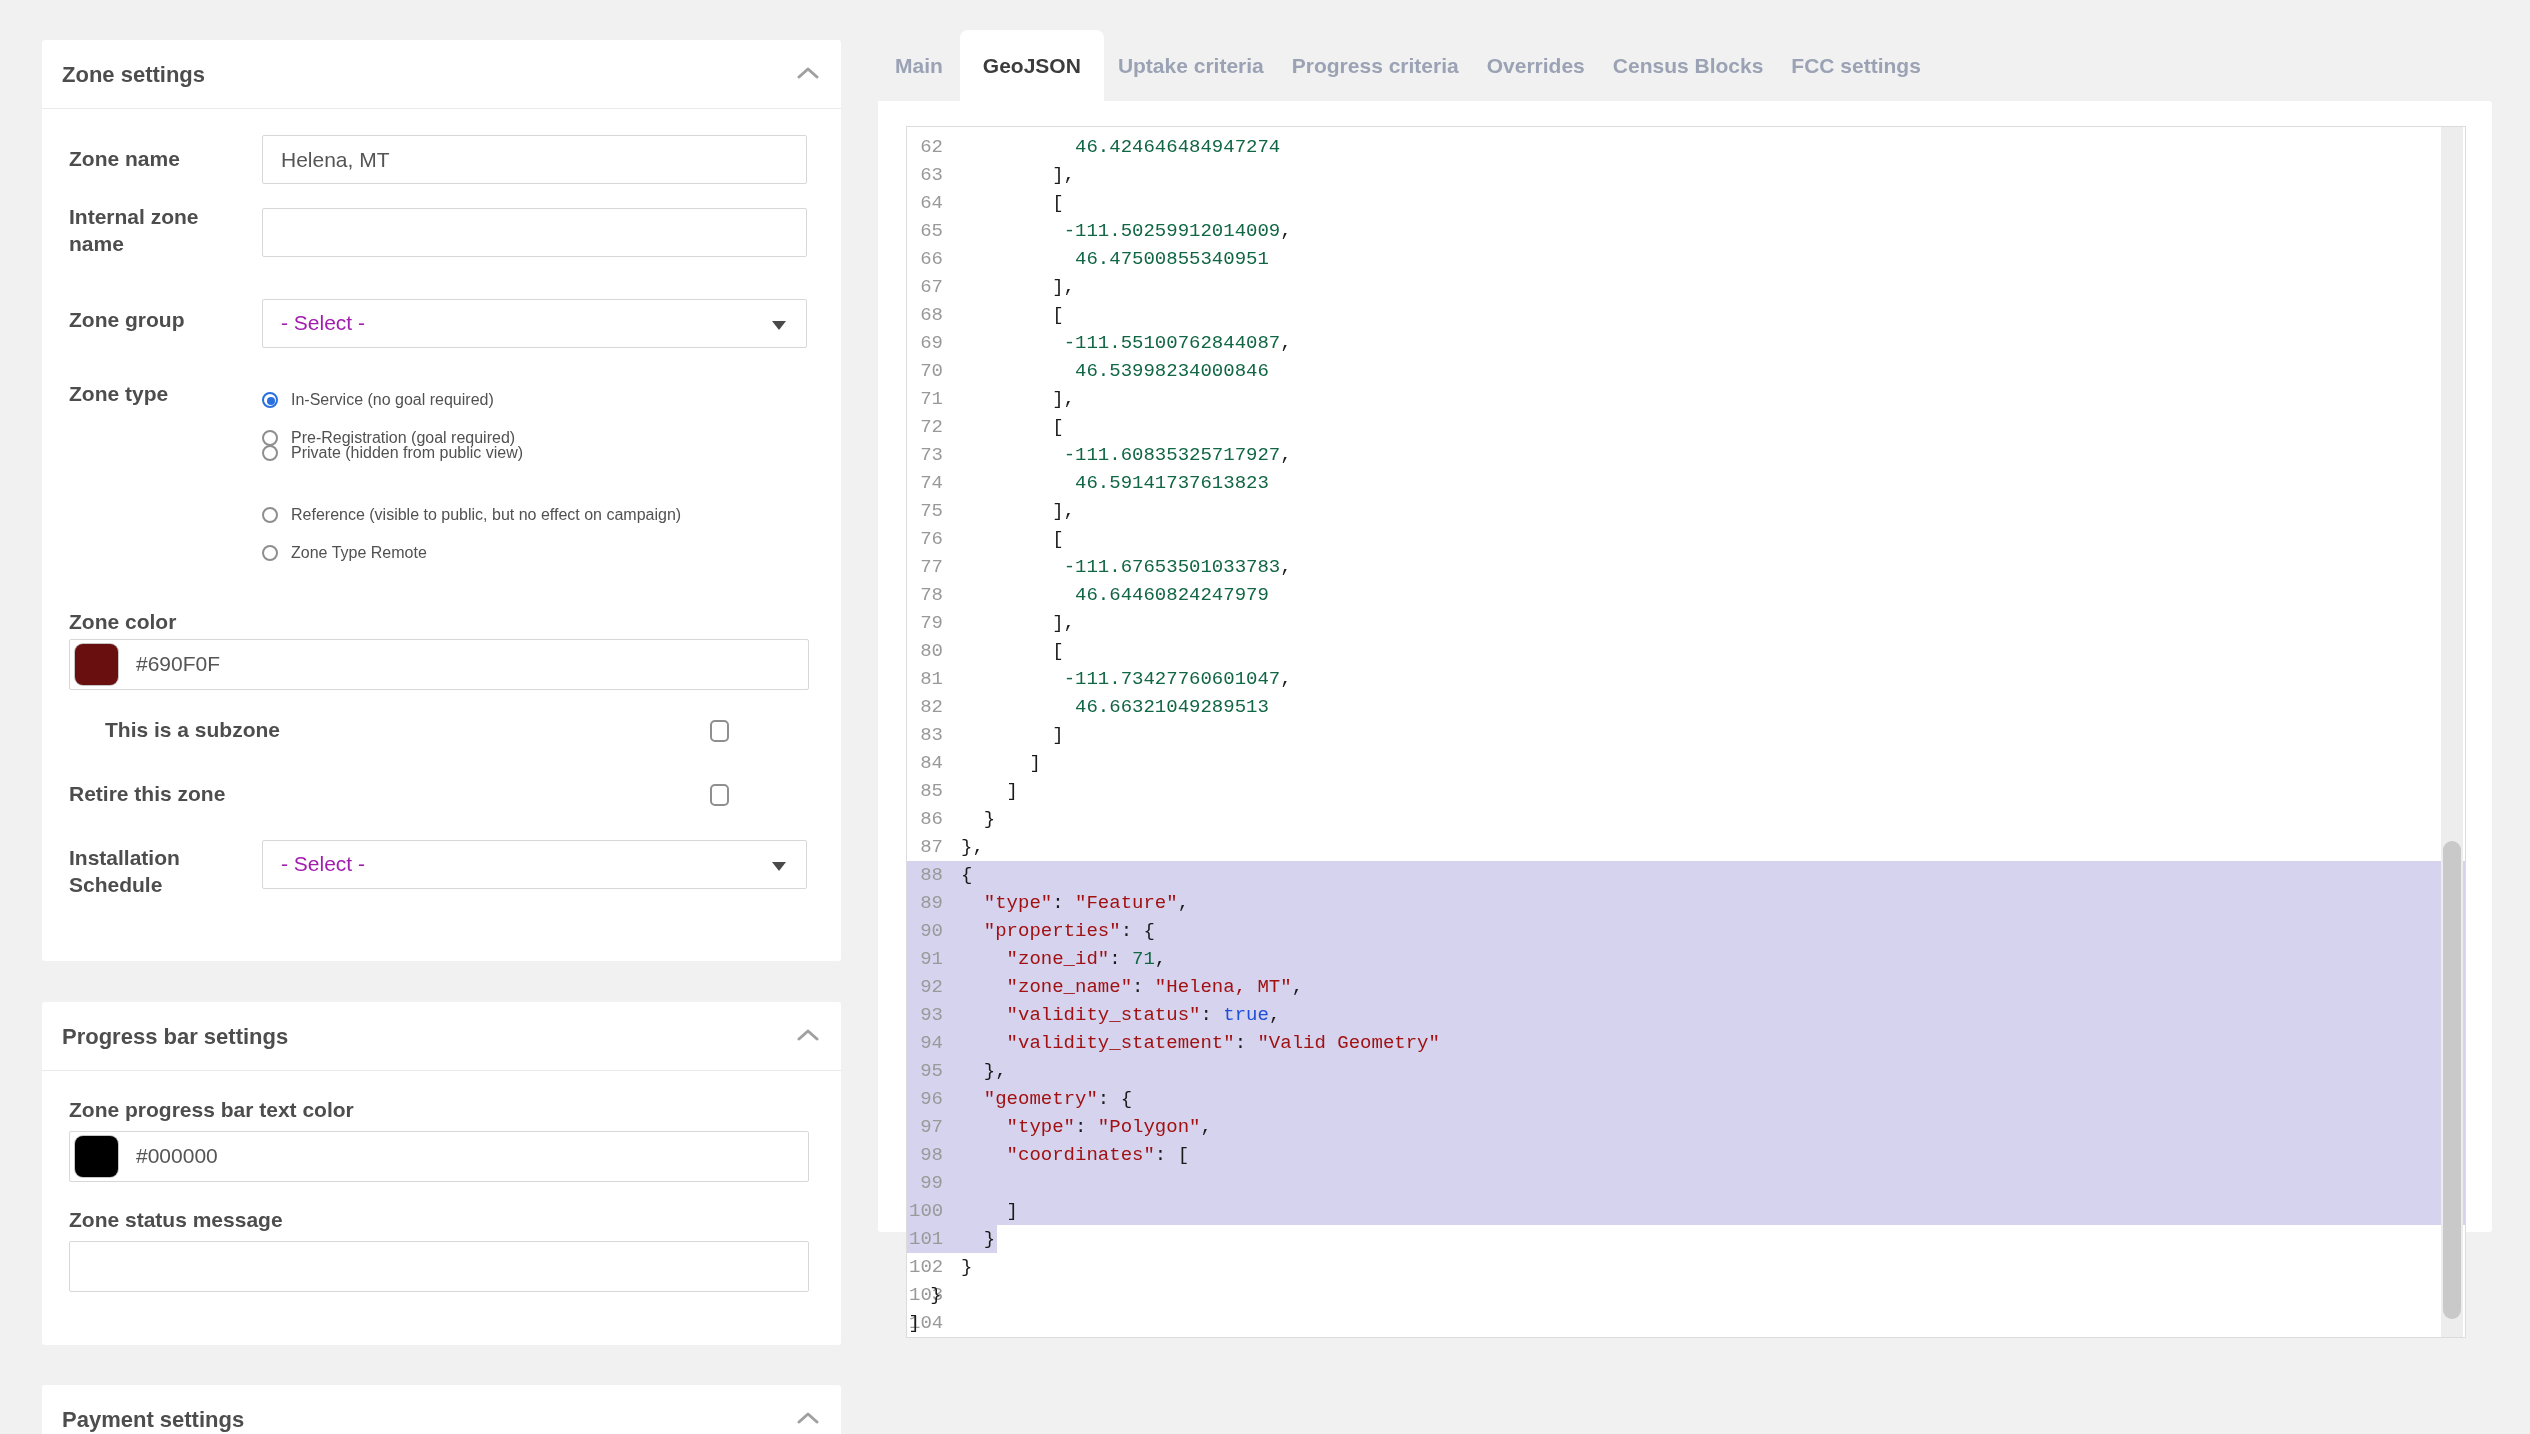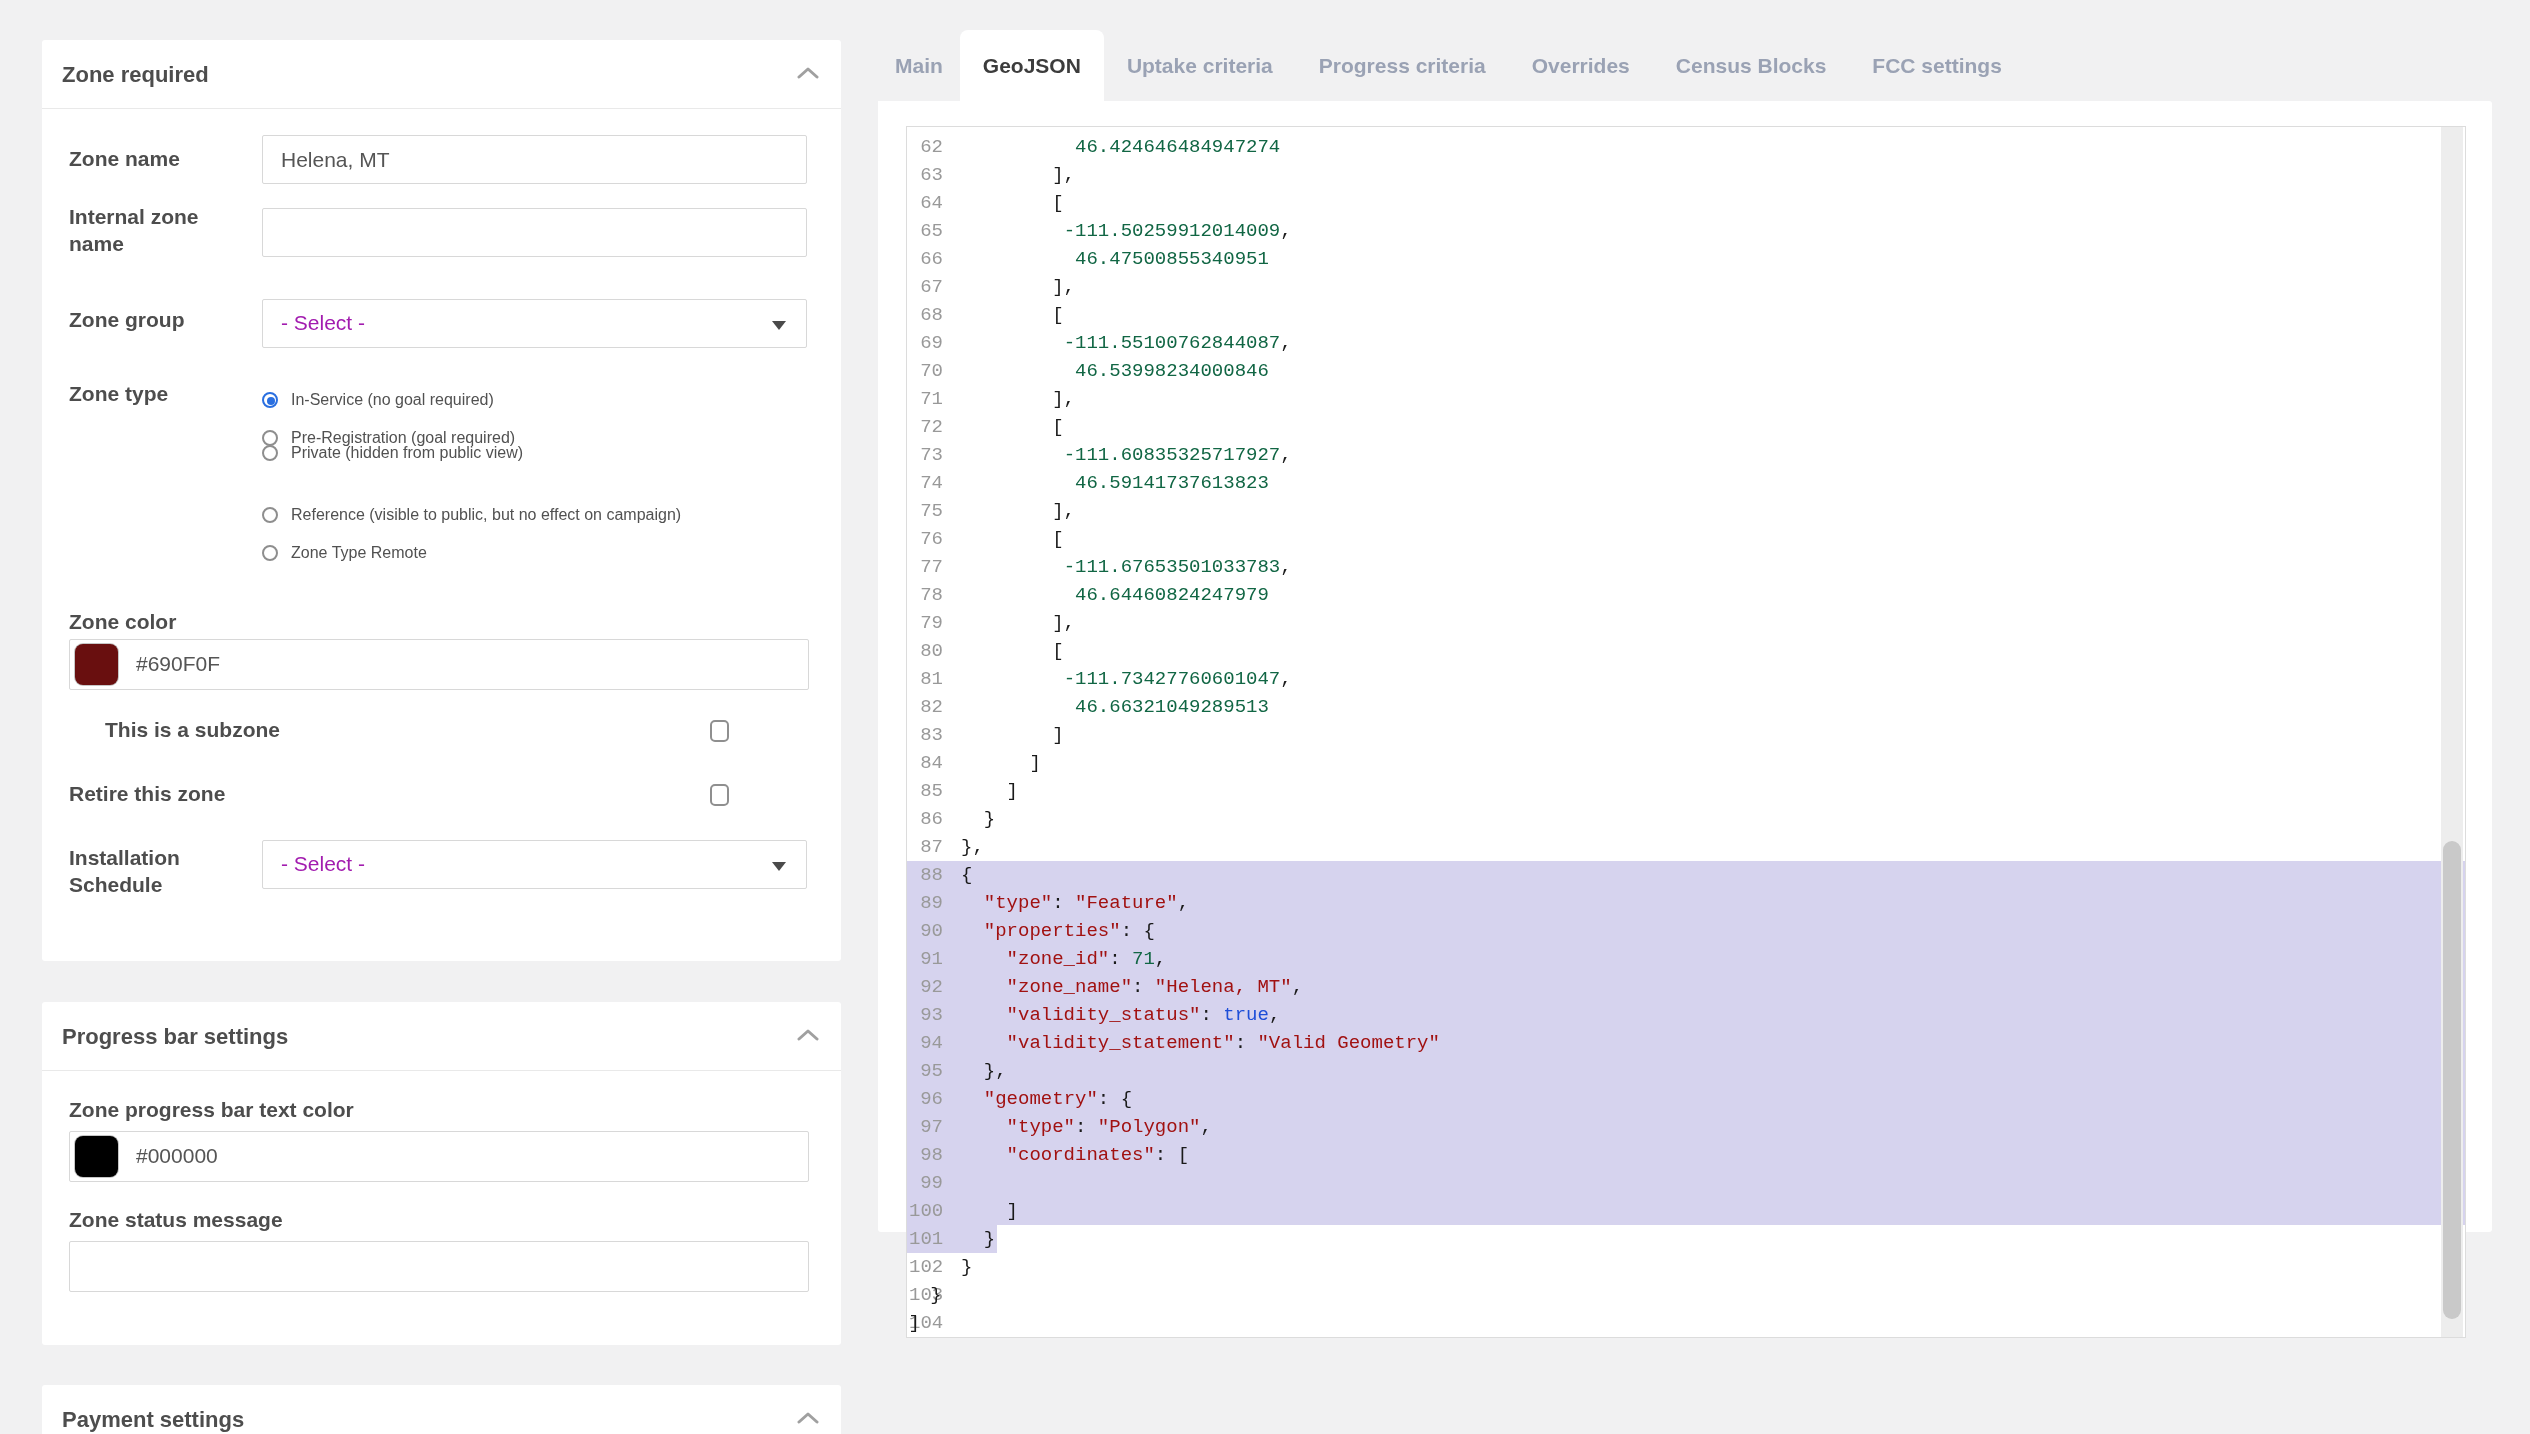--- a/index.html
+++ b/index.html
@@ -36,21 +36,21 @@
 
   .radio-row { position:absolute; left:220px; height:30px; display:flex; align-items:center; cursor:pointer; }
   .radio-circle { width:16px; height:16px; border-radius:50%; border:2px solid #8e8e8e; background:#fff; flex:0 0 auto; }
   .radio-circle.on { border:2px solid #2a6fe0; position:relative; }
   .radio-circle.on::after { content:""; position:absolute; left:3px; top:3px; width:8px; height:8px;
                             border-radius:50%; background:#2a6fe0; }
   .radio-label { margin-left:13px; font-size:16px; color:#515151; white-space:nowrap; }
 
   
   .tabs { position:absolute; left:878px; top:30px; height:71px; display:flex; align-items:stretch; }
-  .tab { display:flex; align-items:center; padding:0 23px; font-size:21px; font-weight:600;
+  .tab { display:flex; align-items:center; padding:0 14px; font-size:21px; font-weight:600;
          color:#9aa2b4; cursor:pointer; white-space:nowrap; }
   .tab.first { padding:0 17px; }
   .tab.active { background:#fff; color:#3c3c3c; border-radius:8px 8px 0 0; padding:0 23px; }
 
   .content-panel { position:absolute; left:878px; top:101px; width:1614px; height:1131px;
                    background:#fff; border-radius:0 3px 3px 3px; }
 
   .editor { position:absolute; left:28px; top:25px; width:1560px; height:1212px;
             border:1px solid #dcdcdc; background:#fff; overflow:hidden;
             font-family:"Liberation Mono","DejaVu Sans Mono",monospace; font-size:19px; cursor:text; }
@@ -67,21 +67,21 @@
 
   .vscroll-track { position:absolute; right:2px; top:0; width:22px; height:1210px; background:#ededed; }
   .vscroll-thumb { position:absolute; left:2px; top:714px; width:18px; height:478px;
                    background:#c9c9c9; border-radius:10px; cursor:grab; }
 </style>
 </head>
 <body>
 
 <div class="card" style="top:40px; height:921px;">
   <div class="card-header">
-    <div class="card-title">Zone required</div>
+    <div class="card-title">Zone settings</div>
     <div class="collapse-btn">
       <svg width="22" height="14" viewBox="0 0 22 14">
           <polyline points="2,11 11,3 20,11" fill="none" stroke="#a0a0a0" stroke-width="3" stroke-linecap="round" stroke-linejoin="round"></polyline>
         </svg>
     </div>
   </div>
 
   <div class="field-label" style="top:105px;">Zone name</div>
   <input class="text-input" style="top: 95px;" value="Helena, MT">
 

